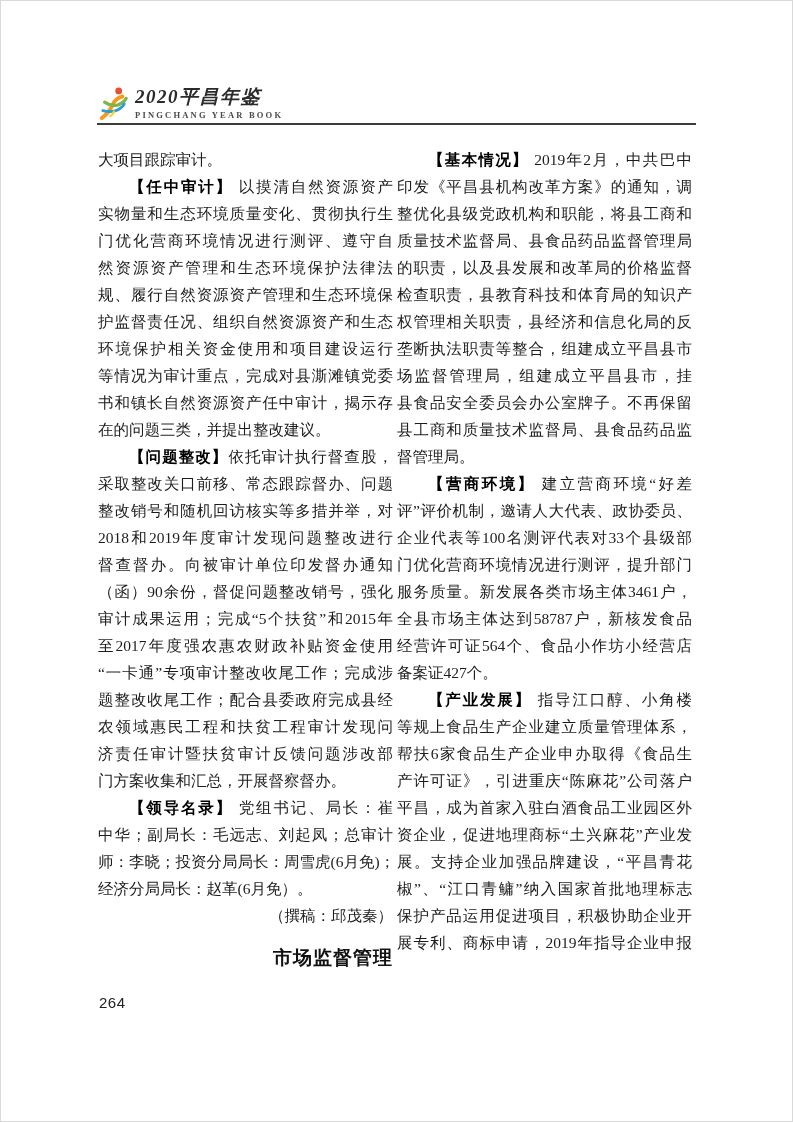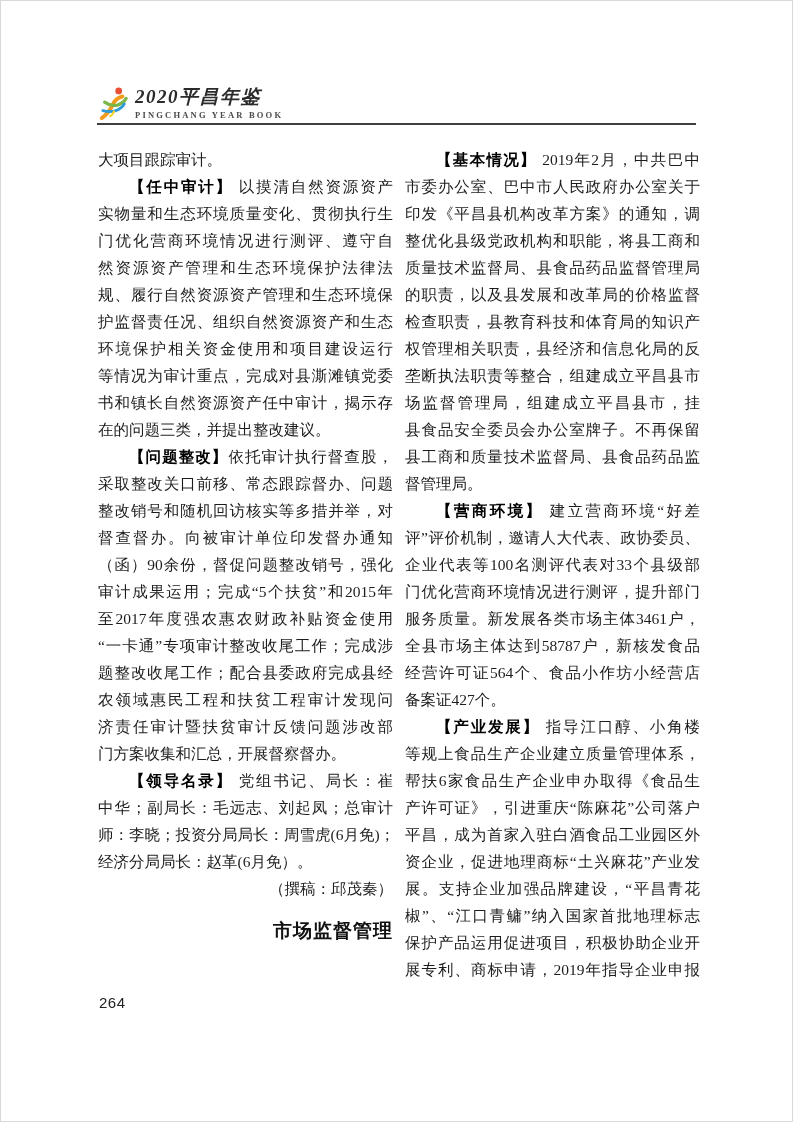--- a/index.html
+++ b/index.html
@@ -31,21 +31,21 @@
     font-family:"Liberation Serif","DejaVu Serif",serif;
     margin-top:2px;font-weight:700;
   }
   .rule{
     position:absolute;top:122px;left:96px;
     width:599px;height:2px;background:#3d3d3d;
   }
   
   .columns{
     position:absolute;top:145px;left:97px;width:610px;
-    display:flex;gap:12px;
+    display:flex;gap:4px;
   }
   .col{width:295px;}
   .line{
     font-size:15.5px;
     line-height:27px;height:27px;
     text-align:justify;text-align-last:justify;
     white-space:nowrap;
     color:#1c1c1c;
   }
   .line.start{text-indent:2em;}
@@ -96,39 +96,39 @@
       <div class="line cont">然资源资产管理和生态环境保护法律法</div>
       <div class="line cont">规、履行自然资源资产管理和生态环境保</div>
       <div class="line cont">护监督责任况、组织自然资源资产和生态</div>
       <div class="line cont">环境保护相关资金使用和项目建设运行</div>
       <div class="line cont">等情况为审计重点，完成对县澌滩镇党委</div>
       <div class="line cont">书和镇长自然资源资产任中审计，揭示存</div>
       <div class="line end">在的问题三类，并提出整改建议。</div>
       <div class="line start"><b class="hd">【问题整改】</b><span>依托审计执行督查股，</span></div>
       <div class="line cont">采取整改关口前移、常态跟踪督办、问题</div>
       <div class="line cont">整改销号和随机回访核实等多措并举，对</div>
+      <div class="line cont">2018和2019年度审计发现问题整改进行</div>
       <div class="line cont">督查督办。向被审计单位印发督办通知</div>
       <div class="line cont">（函）90余份，督促问题整改销号，强化</div>
       <div class="line cont">审计成果运用；完成“5个扶贫”和2015年</div>
       <div class="line cont">至2017年度强农惠农财政补贴资金使用</div>
       <div class="line cont">“一卡通”专项审计整改收尾工作；完成涉</div>
       <div class="line cont">题整改收尾工作；配合县委政府完成县经</div>
       <div class="line cont">农领域惠民工程和扶贫工程审计发现问</div>
       <div class="line cont">济责任审计暨扶贫审计反馈问题涉改部</div>
       <div class="line end">门方案收集和汇总，开展督察督办。</div>
       <div class="line start"><b class="hd">【领导名录】</b><span> 党组书记、局长：崔</span></div>
       <div class="line cont">中华；副局长：毛远志、刘起凤；总审计</div>
       <div class="line cont">师：李晓；投资分局局长：周雪虎(6月免)；</div>
       <div class="line end">经济分局局长：赵革(6月免）。</div>
       <div class="line right">（撰稿：邱茂秦）</div>
       <div class="section-heading">市场监督管理</div>
     </div>
   <div class="col" id="right-col">
       <div class="line start"><b class="hd">【基本情况】</b><span> 2019年2月，中共巴中</span></div>
-      <div class="line cont">市委办公室、巴中市人民政府办公室关于</div>
       <div class="line cont">印发《平昌县机构改革方案》的通知，调</div>
       <div class="line cont">整优化县级党政机构和职能，将县工商和</div>
       <div class="line cont">质量技术监督局、县食品药品监督管理局</div>
       <div class="line cont">的职责，以及县发展和改革局的价格监督</div>
       <div class="line cont">检查职责，县教育科技和体育局的知识产</div>
       <div class="line cont">权管理相关职责，县经济和信息化局的反</div>
       <div class="line cont">垄断执法职责等整合，组建成立平昌县市</div>
       <div class="line cont">场监督管理局，组建成立平昌县市，挂</div>
       <div class="line cont">县食品安全委员会办公室牌子。不再保留</div>
       <div class="line cont">县工商和质量技术监督局、县食品药品监</div>

